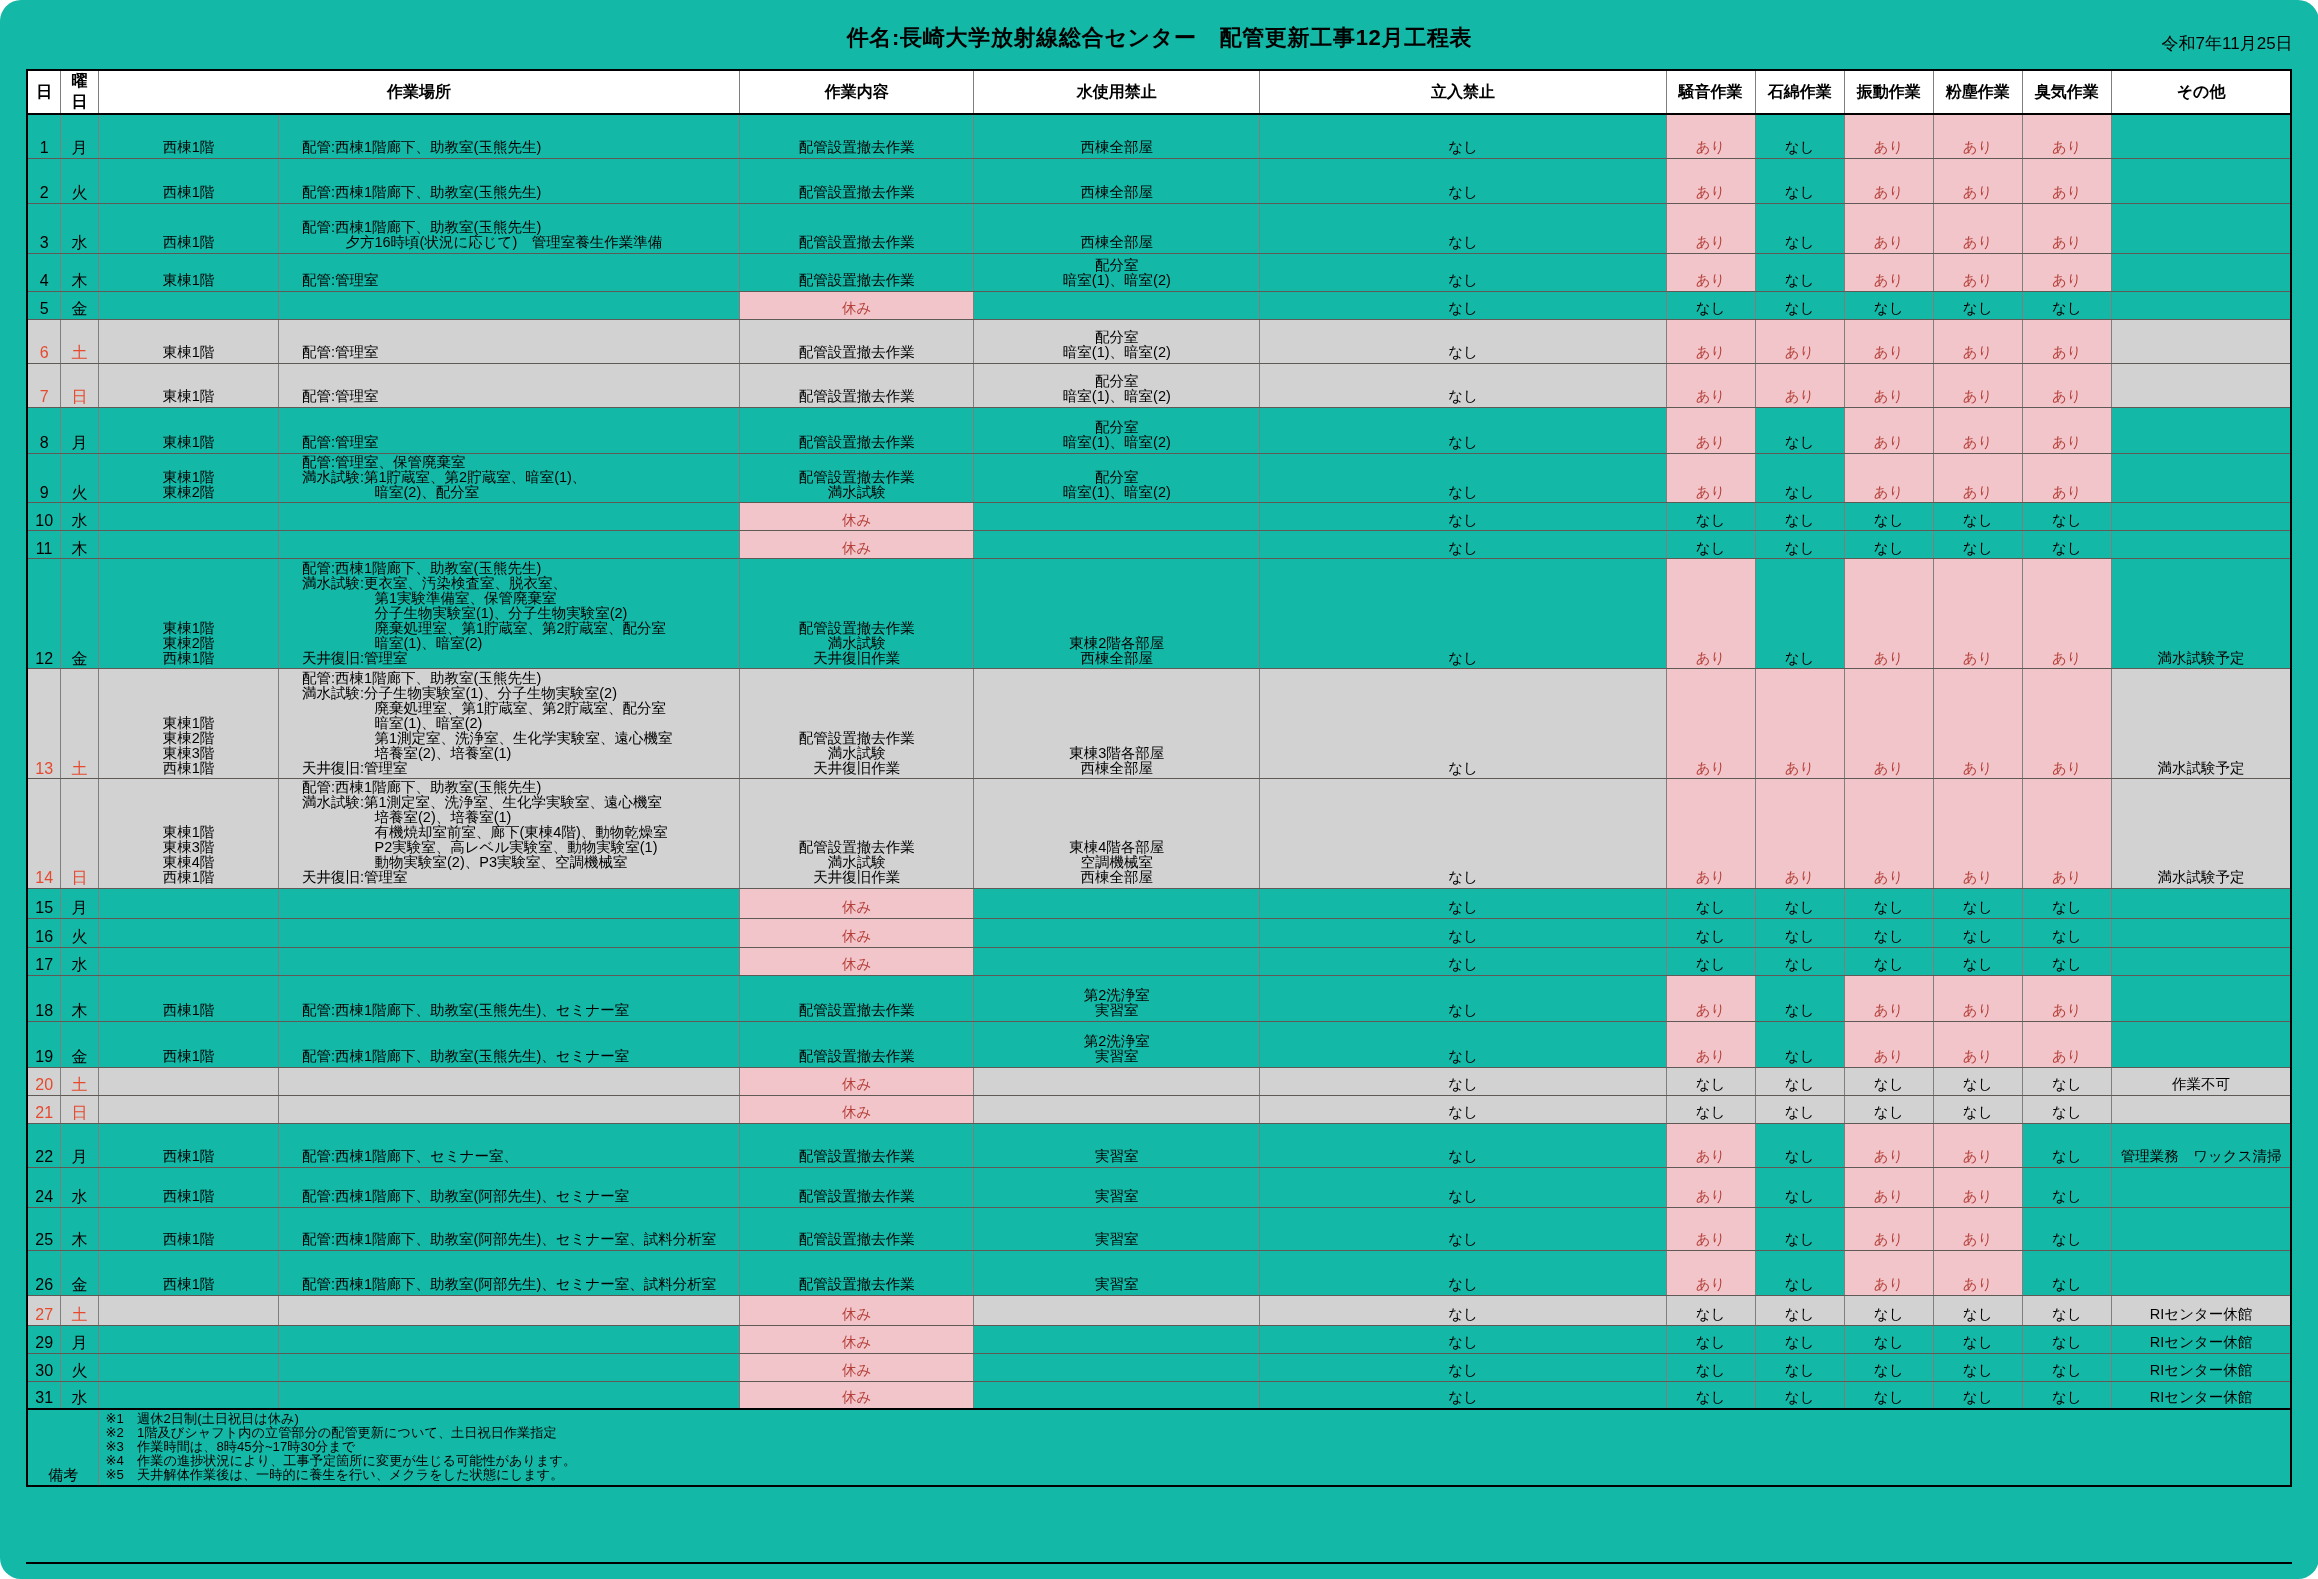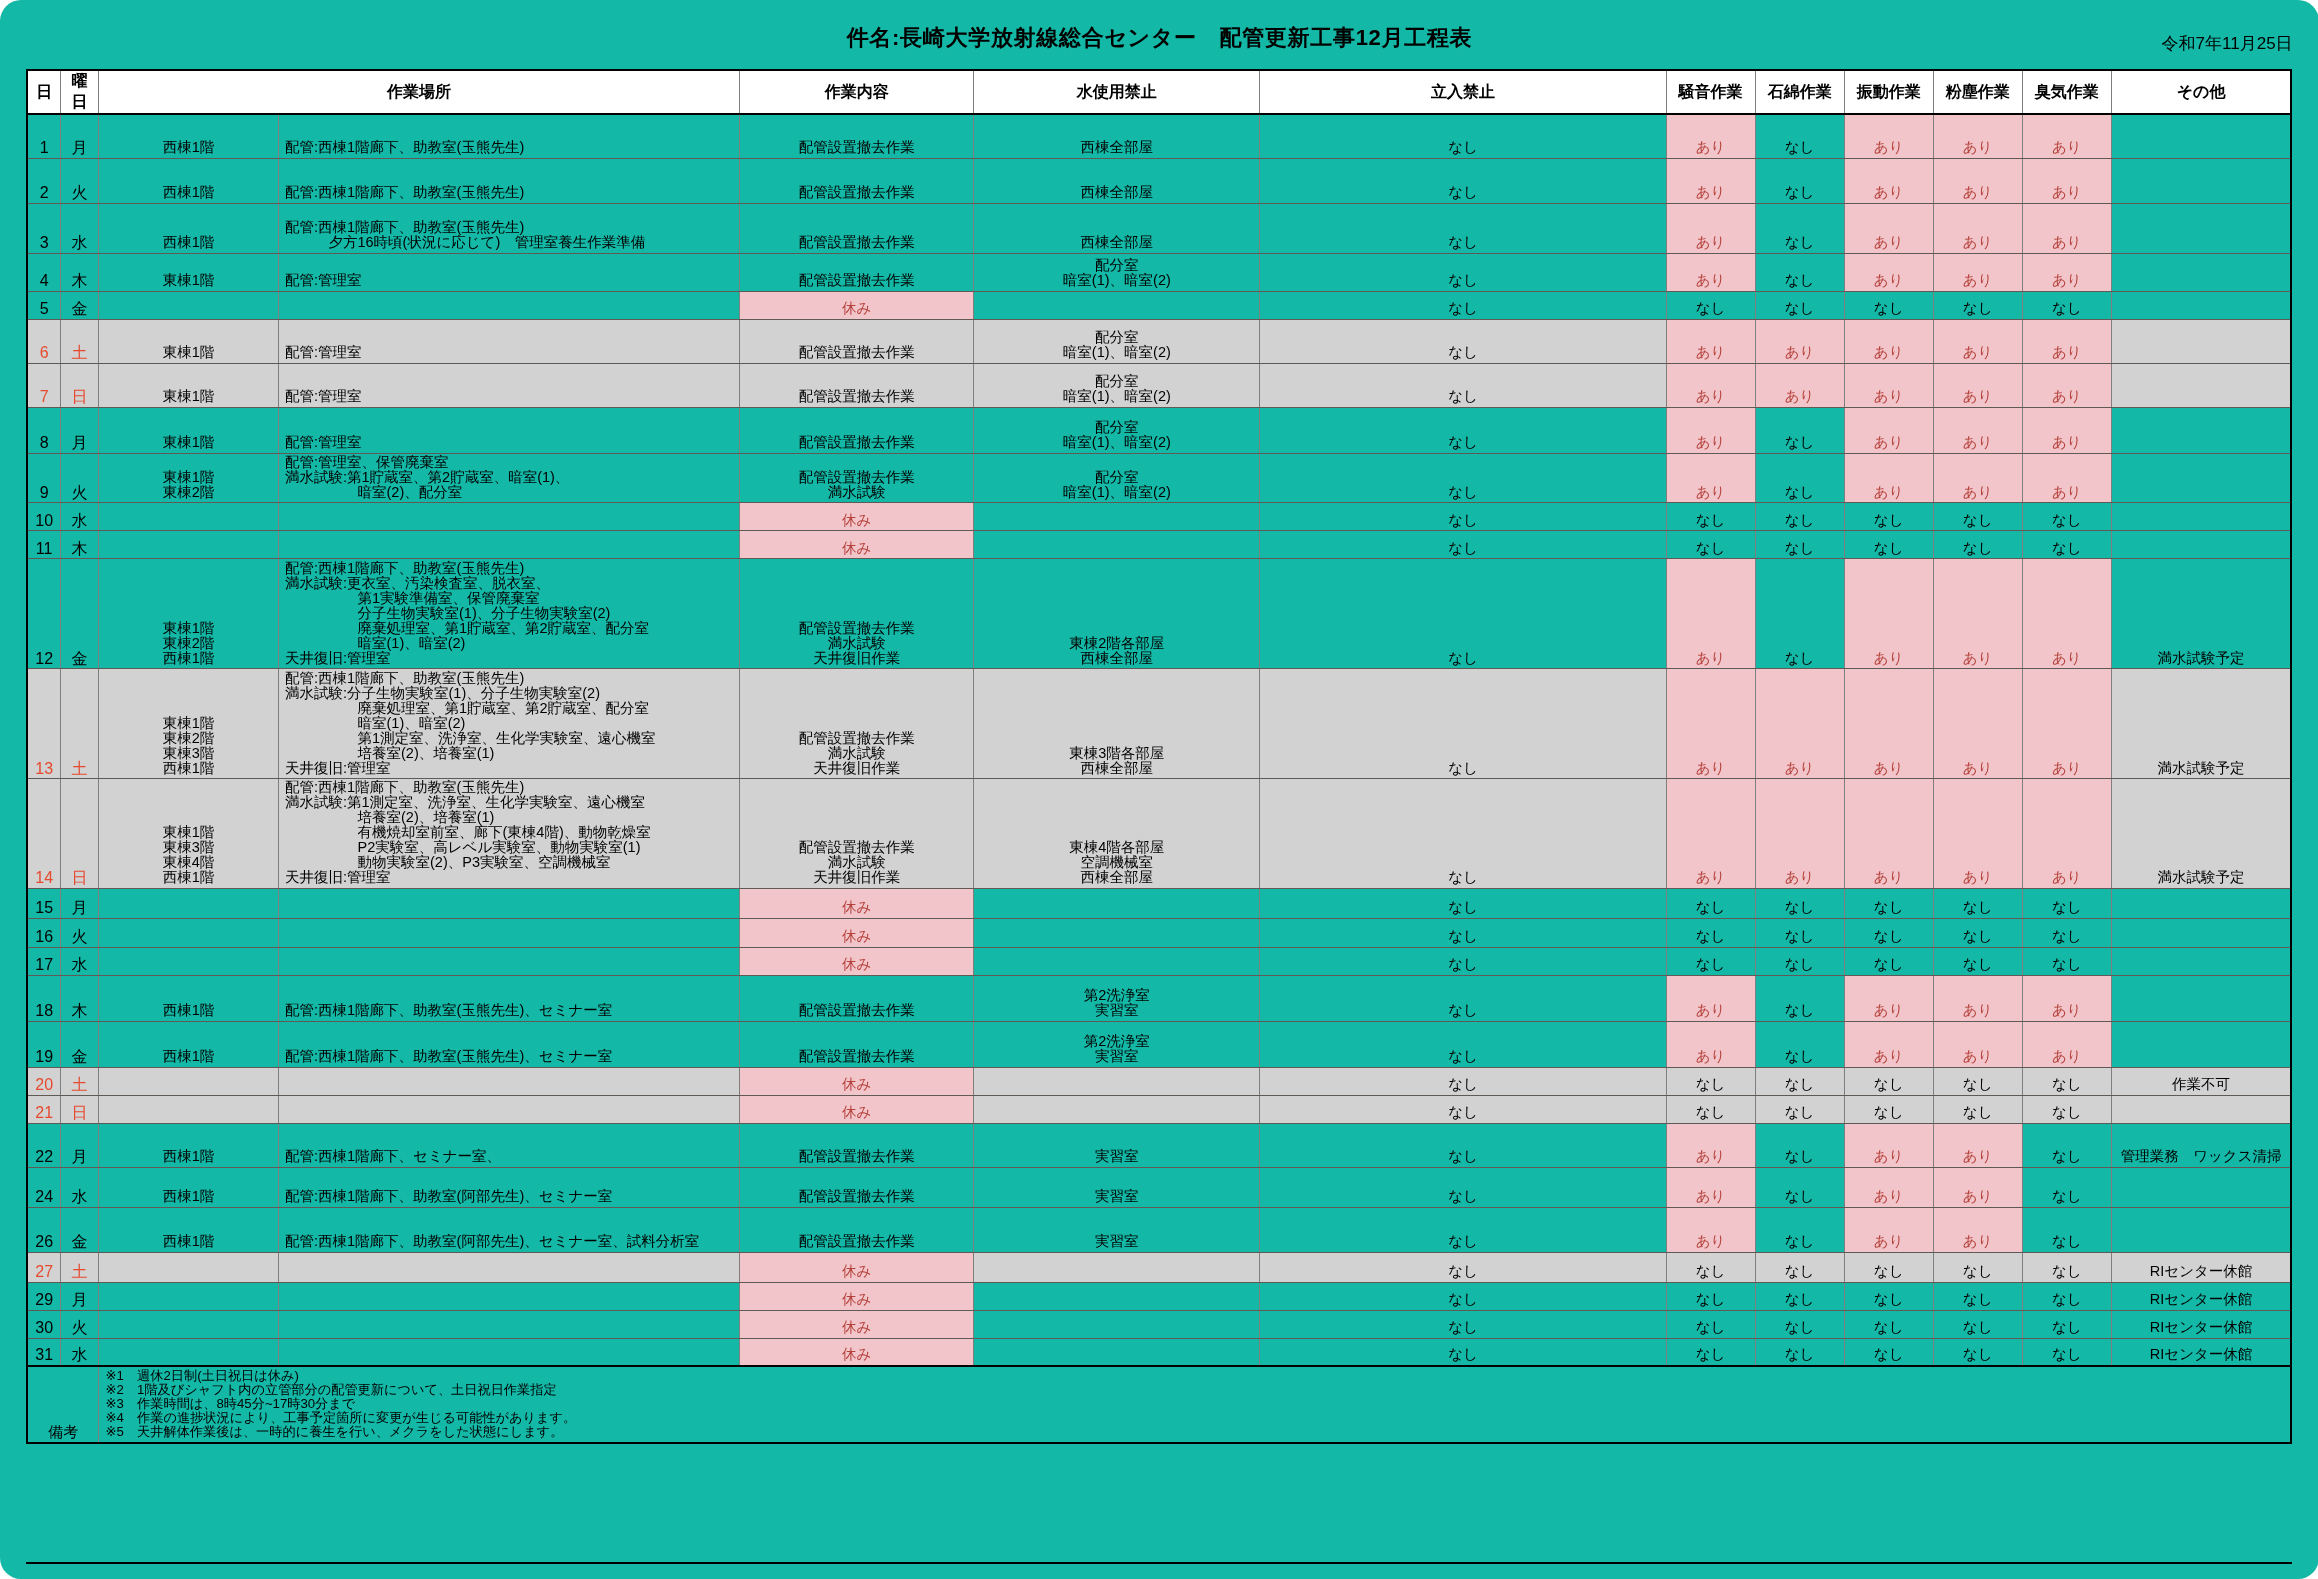--- a/index.html
+++ b/index.html
@@ -9,21 +9,21 @@
     font-size:22px;font-weight:bold;letter-spacing:0.7px;}
   .date{position:absolute;top:32px;right:26.4px;font-size:17px;}
   table.sched{position:absolute;left:26.4px;top:69px;width:2266px;border-collapse:collapse;
     table-layout:fixed;border:2px solid #000;}
   th,td{border:1px solid #7f7f7f;overflow:hidden;}
   thead th{font-size:16px;font-weight:bold;text-align:center;vertical-align:middle;
     height:24px;border-bottom:2.6px solid #000;background:#fff;padding:0 2.6px;}
   tbody td{font-size:14.5px;line-height:15px;vertical-align:bottom;padding:1.3px 5.3px 2.6px;
     white-space:pre-line;border-bottom:1.3px solid #5f5a56;}
   td.c{text-align:center;}
-  td.l{text-align:left;padding-left:6px;}
+  td.l{text-align:left;padding-left:23px;}
   td.fd{font-size:16px;text-align:center;}
   .b2{border-left:1.7px solid #000 !important;}
   tr.gray td{background:#d2d2d2;}
   td.pink{background:#f2c5ca !important;color:#b5413a;text-align:center;}
   .redday{color:#e6492e;}
   tr.remarks td{vertical-align:bottom;margin-left:44px;}
   td.remarks-label{text-align:center;vertical-align:middle;font-size:15px;
     border-top:2.6px solid #000;}
   td.remarks-body{vertical-align:top;text-align:left;font-size:13.2px;line-height:14px;
     padding:2.6px 6.6px;white-space:pre-line;border-top:2.6px solid #000;}
@@ -455,20 +455,35 @@
           <td class="c b2">配管設置撤去作業</td>
           <td class="c b2">実習室</td>
           <td class="c b2">なし</td>
           <td class="c b2 pink">あり</td>
           <td class="c">なし</td>
           <td class="c pink">あり</td>
           <td class="c pink">あり</td>
           <td class="c">なし</td>
           <td class="c b2"></td>
         </tr>
+        <tr style="height: 43px;">
+          <td class="fd">25</td>
+          <td class="fd">木</td>
+          <td class="c">西棟1階</td>
+          <td class="l">配管:西棟1階廊下、助教室(阿部先生)、セミナー室、試料分析室</td>
+          <td class="c b2">配管設置撤去作業</td>
+          <td class="c b2">実習室</td>
+          <td class="c b2">なし</td>
+          <td class="c b2 pink">あり</td>
+          <td class="c">なし</td>
+          <td class="c pink">あり</td>
+          <td class="c pink">あり</td>
+          <td class="c">なし</td>
+          <td class="c b2"></td>
+        </tr>
         <tr style="height: 45px;">
           <td class="fd">26</td>
           <td class="fd">金</td>
           <td class="c">西棟1階</td>
           <td class="l">配管:西棟1階廊下、助教室(阿部先生)、セミナー室、試料分析室</td>
           <td class="c b2">配管設置撤去作業</td>
           <td class="c b2">実習室</td>
           <td class="c b2">なし</td>
           <td class="c b2 pink">あり</td>
           <td class="c">なし</td>

